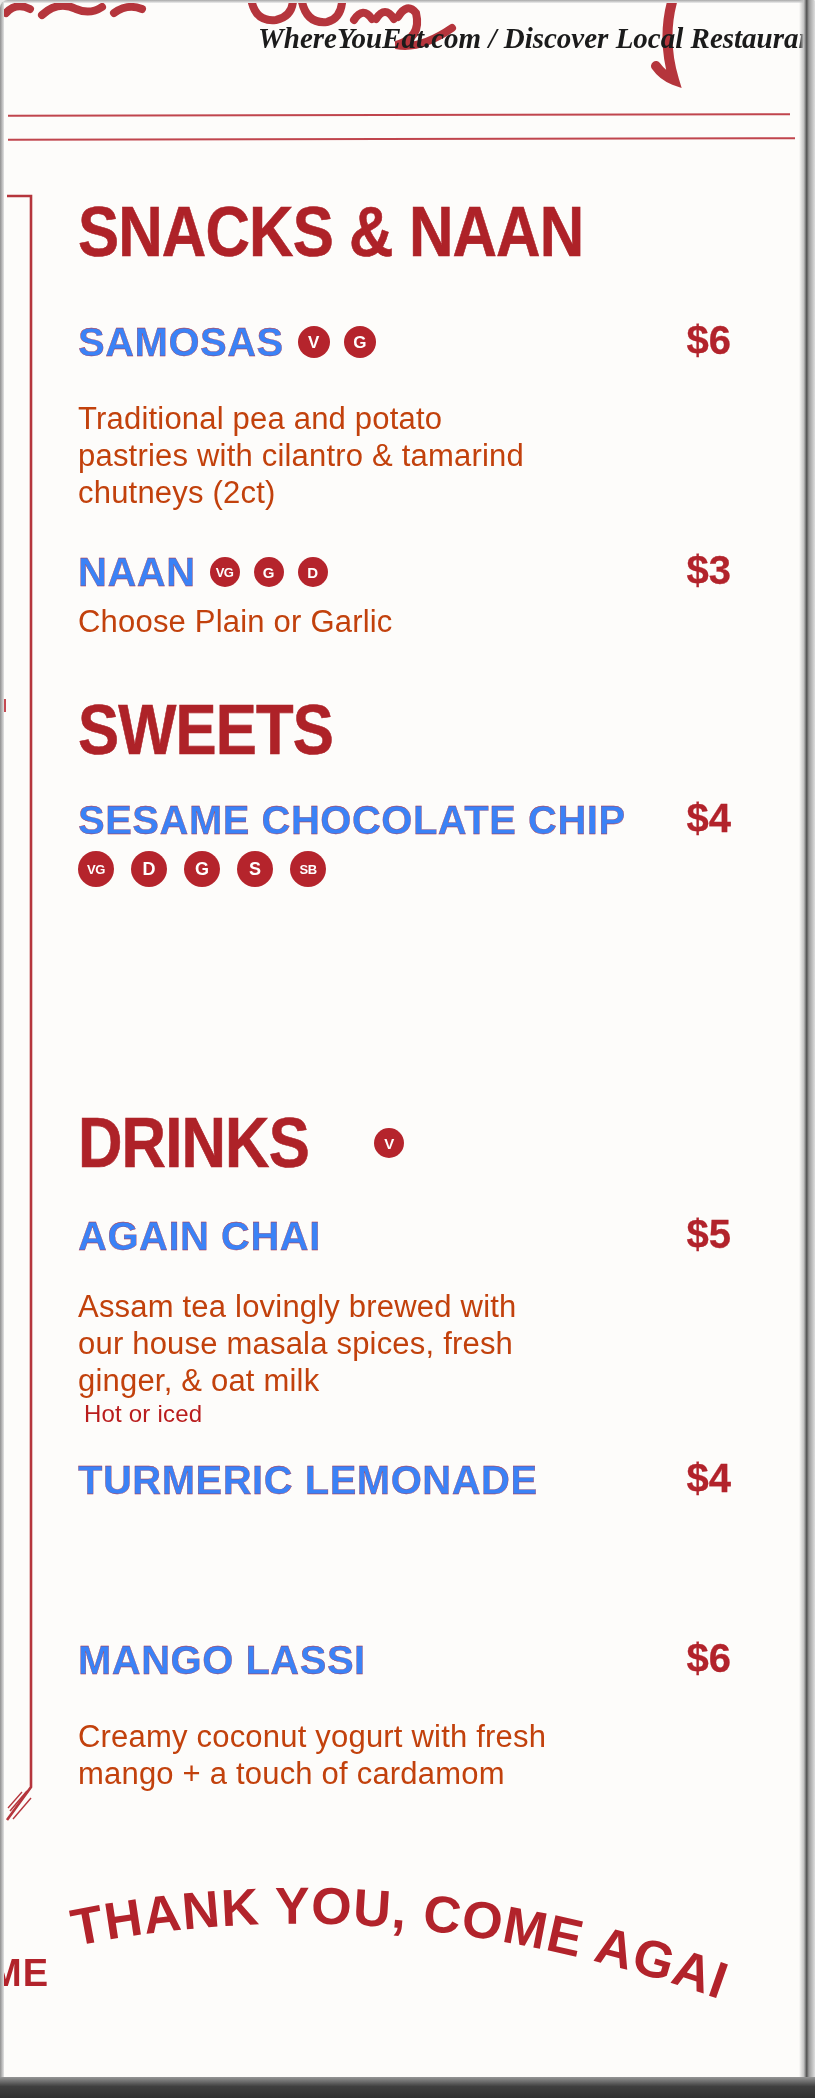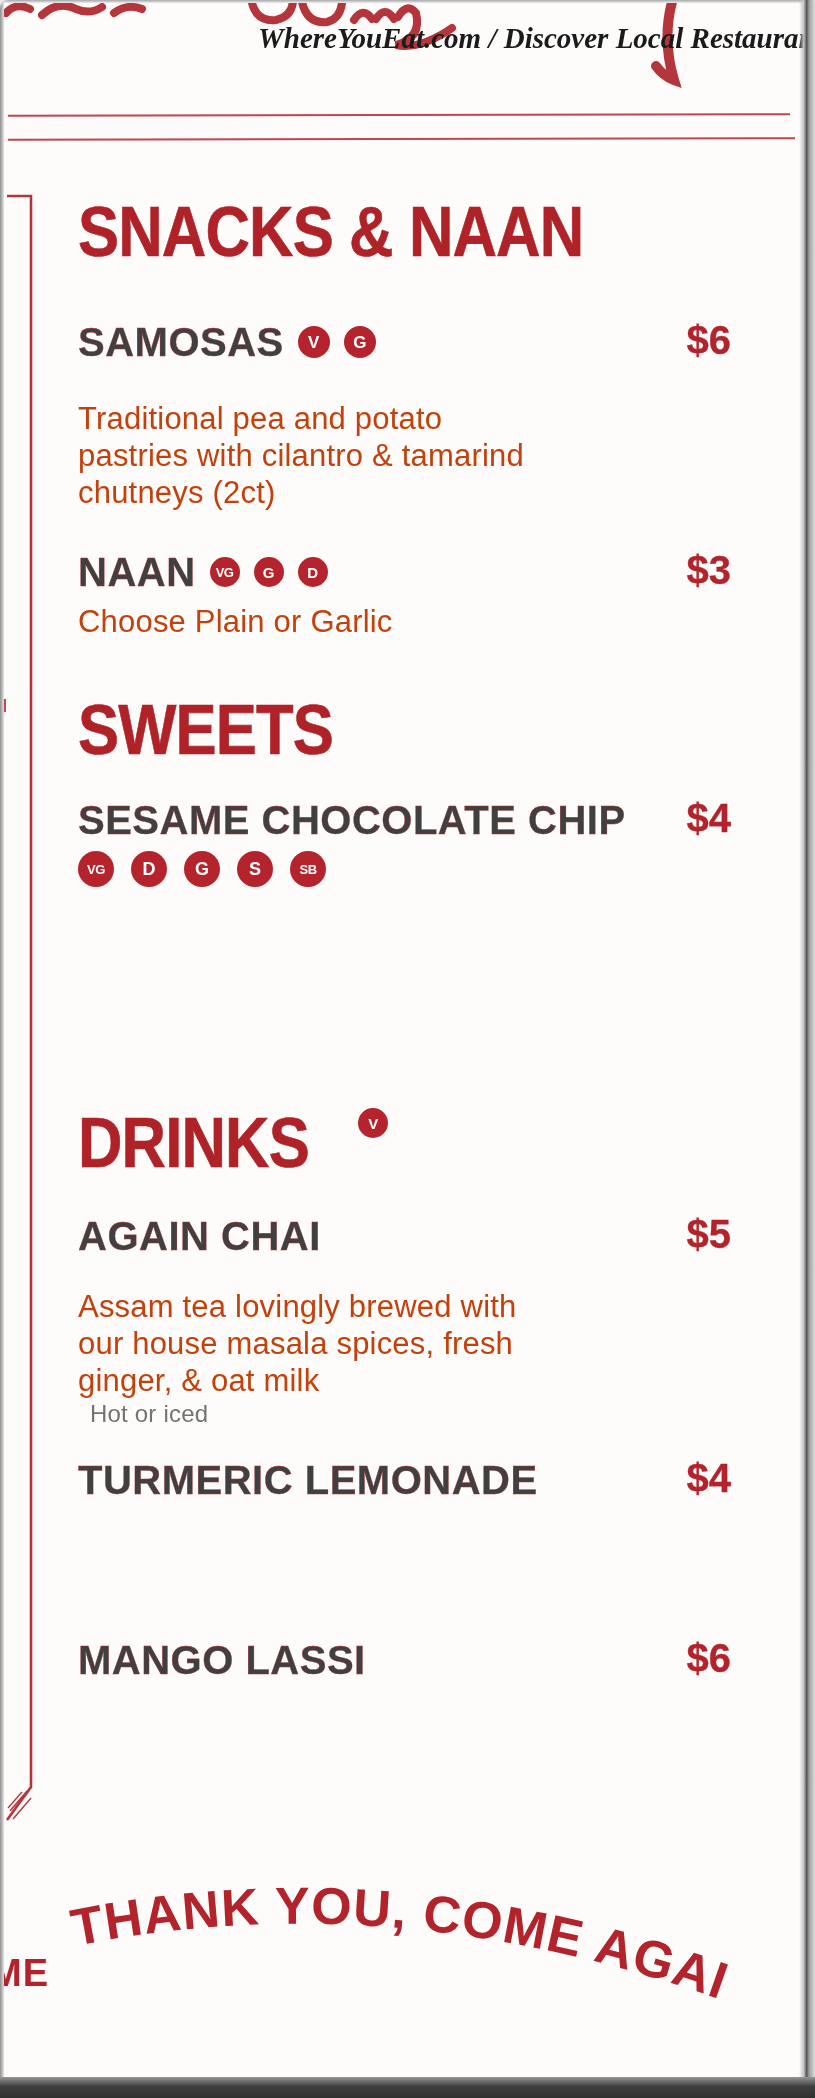--- a/index.html
+++ b/index.html
@@ -26,26 +26,26 @@
   .rule2{top:138px;width:787px;transform:rotate(-0.1deg);}
   .deco{position:absolute;}
   .left-dash{position:absolute;left:0;top:699px;width:6px;height:13px;background:#c44a52;}
   
   .section{
     position:absolute;left:78px;margin:0;
     font-size:70px;font-weight:700;letter-spacing:-1px;line-height:1;
     color:#ae2228;transform:scaleX(.88);transform-origin:left top;
     -webkit-text-stroke:0.6px #ae2228;white-space:nowrap;
   }
-  .section-line{position:absolute;left:78px;display:flex;gap:18px;}
+  .section-line{position:absolute;left:78px;display:flex;align-items:center;gap:34px;}
   .section-line .section{position:static;transform:scaleX(.88);}
   
   .item-line{position:absolute;left:78px;right:84px;height:48px;display:flex;align-items:center;gap:14px;}
   .item-name{
-    font-size:40px;font-weight:700;letter-spacing:.5px;color:#404040;white-space:nowrap;
+    font-size:40px;font-weight:700;letter-spacing:.5px;color:#3b82f6;white-space:nowrap;
     -webkit-text-stroke:.3px #b9262e;
   }
   .price{
     position:absolute;right:0;top:0;font-size:40px;font-weight:700;color:#b2232b;
     -webkit-text-stroke:.3px #b2232b;
   }
   
   .badge{
     display:inline-flex;align-items:center;justify-content:center;flex:0 0 auto;
     border-radius:50%;background:#b5242c;color:#fff;font-weight:700;line-height:1;
@@ -54,21 +54,21 @@
   .sz30{width:30px;height:30px;font-size:15px;}
   .sz36{width:36px;height:36px;font-size:18px;}
   .badge.two{font-size:13px;letter-spacing:-.5px;}
   .badge-row{position:absolute;left:78px;display:flex;gap:17px;align-items:center;}
   
   .desc{
     position:absolute;left:78px;width:580px;
     font-size:31px;line-height:37px;letter-spacing:.2px;color:#c2410c;
     white-space:pre-line;
   }
-  .note{position:absolute;left:90px;font-size:24px;color:#737373;letter-spacing:.2px;}
+  .note{position:absolute;left:84px;font-size:24px;color:#b91c1c;letter-spacing:.2px;}
   
   .footer-svg{position:absolute;left:55px;top:1878px;}
   .footer-svg text{
     font-family:"Liberation Sans",sans-serif;font-size:52px;font-weight:700;
     letter-spacing:1px;fill:#b2232b;
   }
   .me-frag{
     position:absolute;left:-10px;top:1952px;font-size:38px;font-weight:700;
     color:#b2232b;letter-spacing:1px;
   }
@@ -158,20 +158,22 @@
 
   <div class="item-line" style="top:1456px">
     <span class="item-name">TURMERIC LEMONADE</span>
     <span class="price">$4</span>
   </div>
 
   <div class="item-line" style="top:1636px">
     <span class="item-name">MANGO LASSI</span>
     <span class="price">$6</span>
   </div>
+  <div class="desc" style="top:1718px">Creamy coconut yogurt with fresh
+mango + a touch of cardamom</div>
 
   <svg class="footer-svg" width="712" height="145" viewBox="0 0 712 145">
     <defs>
       <path id="thanksArc" d="M 20,68 Q 340,4 672,124" fill="none"></path>
     </defs>
     <text>
       <textPath href="#thanksArc" xlink:href="#thanksArc" startOffset="0">THANK YOU, COME AGAIN</textPath>
     </text>
   </svg>
 

